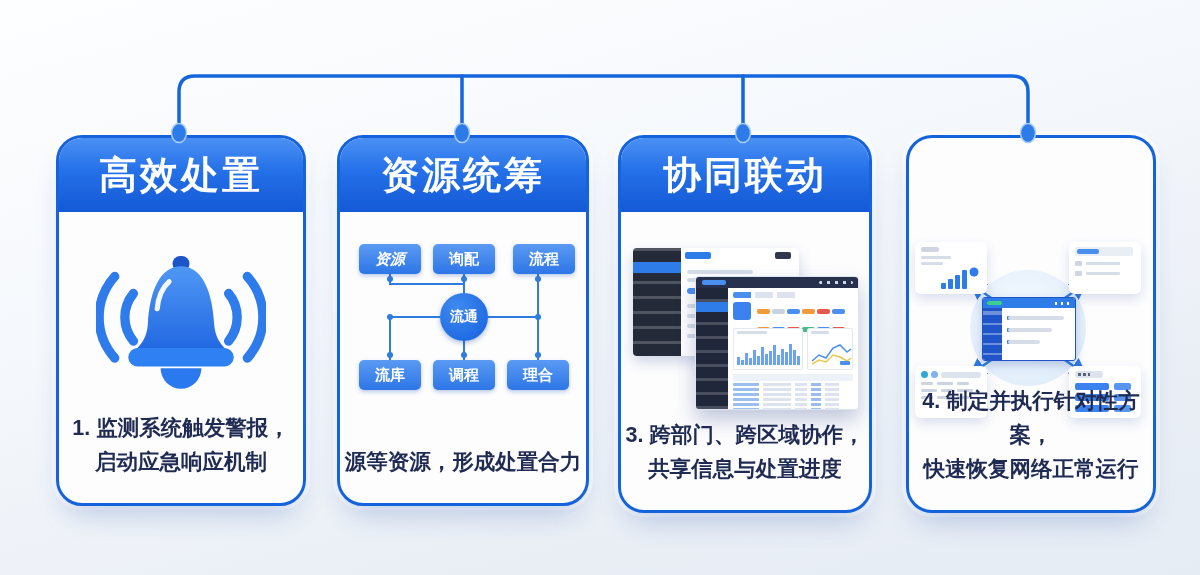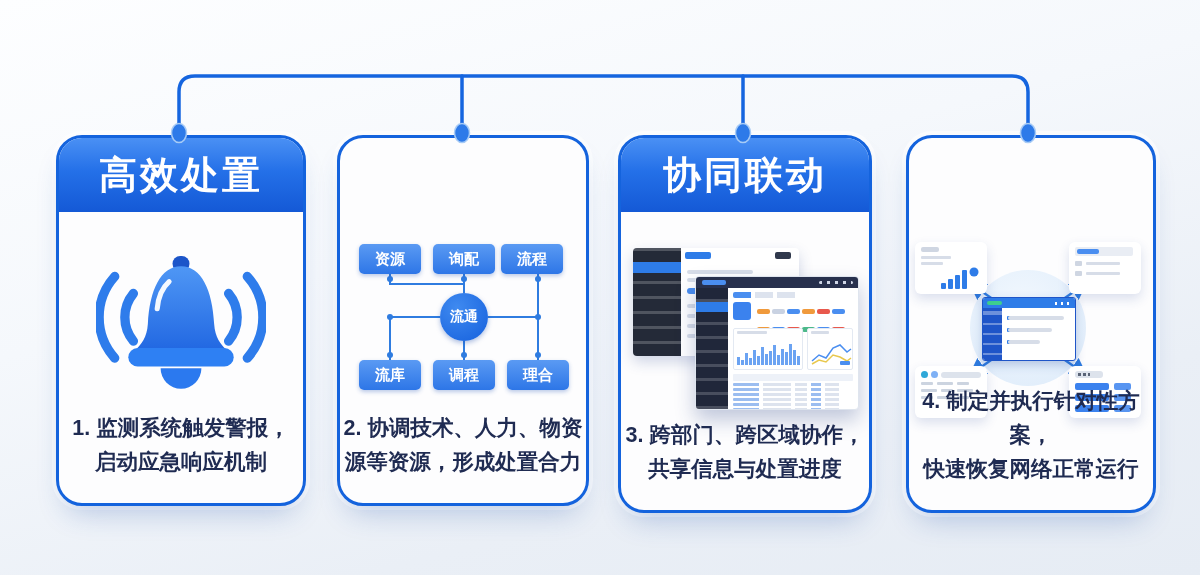--- a/index.html
+++ b/index.html
@@ -22,21 +22,21 @@
   .card-desc{position:absolute;left:0;right:0;bottom:24px;text-align:center;
     font-size:21.5px;line-height:34px;font-weight:700;color:#1f2b52;}
   
   .bell-wrap{position:absolute;top:96px;left:50%;transform:translateX(-50%);width:170px;height:170px;}
   
   .flow-wrap{position:absolute;top:106px;left:50%;transform:translateX(-50%);width:212px;height:146px;}
   .flow-svg{position:absolute;left:0;top:0;}
   .flow-box{position:absolute;width:62px;height:30px;border-radius:5px;
     background:linear-gradient(180deg,#5a9af3,#2d76e7);box-shadow:0 2px 4px rgba(30,80,180,.3);
     color:#fff;font-size:15px;font-weight:600;display:flex;align-items:center;justify-content:center;}
-  .fb1{left:2px;top:0;} .fb2{left:76px;top:0;} .fb3{left:144px;top:0;}
+  .fb1{left:2px;top:0;font-style:italic;} .fb2{left:76px;top:0;} .fb3{left:156px;top:0;}
   .fb4{left:2px;top:116px;font-family:Liberation Serif, serif;} .fb5{left:76px;top:116px;} .fb6{left:150px;top:116px;}
   .flow-center{position:absolute;left:83px;top:49px;width:48px;height:48px;border-radius:50%;
     background:radial-gradient(circle at 35% 30%,#3f8af0,#1560dd);
     color:#fff;font-size:14px;font-weight:600;display:flex;align-items:center;justify-content:center;
     box-shadow:0 2px 5px rgba(20,70,170,.35);}
   
   .dash-wrap{position:absolute;top:110px;left:10px;width:228px;height:166px;}
   .winb{position:absolute;left:2px;top:0;width:166px;height:108px;background:#fff;border-radius:4px;
     box-shadow:0 6px 14px rgba(40,70,140,.22);overflow:hidden;}
   .winb-side{position:absolute;left:0;top:0;bottom:0;width:48px;background:#242a38;
@@ -144,20 +144,21 @@
         <path d="M76 158 A24 24 0 0 0 124 158 Z" fill="#2b79ef"></path>
       </svg>
     </div>
     <div class="card-desc">
       <div>1. 监测系统触发警报，</div>
       <div>启动应急响应机制</div>
     </div>
   </div>
 
   <div class="card c2">
+    <div class="card-header">资源统筹</div>
     <div class="flow-wrap">
       <svg class="flow-svg" width="212" height="146" viewBox="0 0 212 146">
         <g stroke="#2f7ce0" stroke-width="2" fill="none">
           <path d="M33 30 L33 40 L107 40"></path>
           <path d="M107 30 L107 49"></path>
           <path d="M107 97 L107 116"></path>
           <path d="M83 73 L33 73 L33 116"></path>
           <path d="M131 73 L181 73"></path>
           <path d="M181 30 L181 116"></path>
         </g>
@@ -174,21 +175,20 @@
       </svg>
       <div class="flow-box fb1">资源</div>
       <div class="flow-box fb2">询配</div>
       <div class="flow-box fb3">流程</div>
       <div class="flow-box fb4">流库</div>
       <div class="flow-box fb5">调程</div>
       <div class="flow-box fb6">理合</div>
       <div class="flow-center">流通</div>
     </div>
     <div class="card-desc">
-      <div>2. 协调技术、人力、物资</div>
       <div>源等资源，形成处置合力</div>
     </div>
   </div>
 
   <div class="card c3">
     <div class="card-header">协同联动</div>
     <div class="dash-wrap">
 
       <div class="winb">
         <div class="winb-side">

